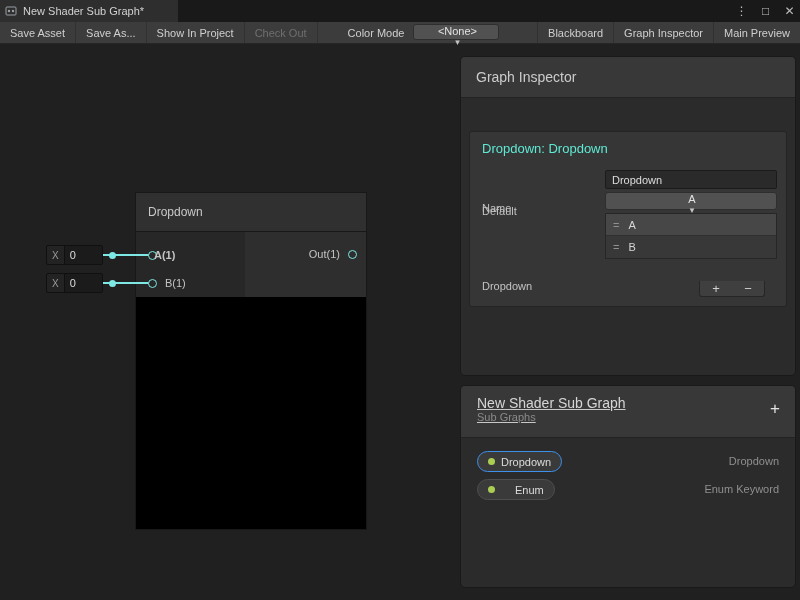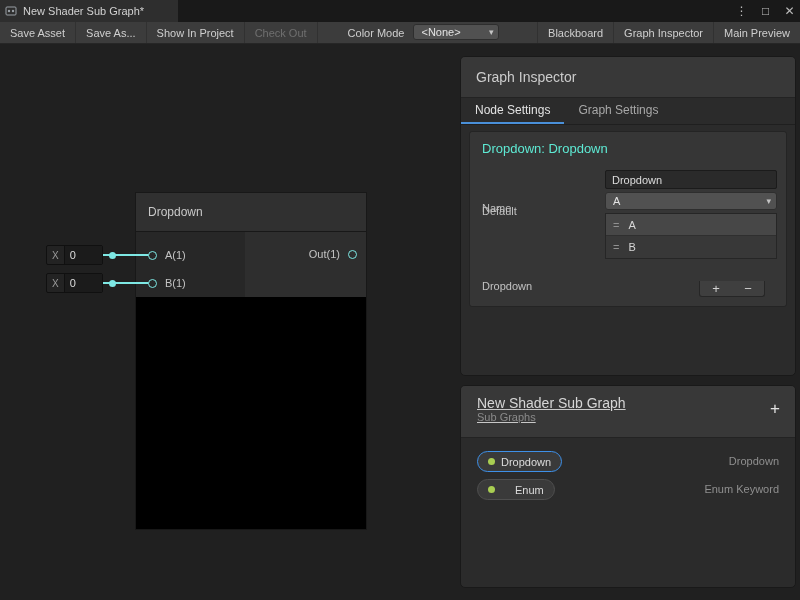--- a/index.html
+++ b/index.html
@@ -15,21 +15,21 @@
   .win-controls span{width:13px;text-align:center;cursor:default;}
 
   
   .toolbar{position:absolute;left:0;top:22px;width:800px;height:22px;background:#3c3c3c;
            border-bottom:1px solid #262626;display:flex;align-items:stretch;box-sizing:border-box;color:#cfcfcf;}
   .tbtn{display:flex;align-items:center;padding:0 10px;border-right:1px solid #313131;cursor:default;white-space:nowrap;}
   .tbtn.disabled{color:#6f6f6f;}
   .cm-label{display:flex;align-items:center;padding:0 9px 0 30px;white-space:nowrap;}
   .dropdown{display:flex;align-items:center;justify-content:space-between;background:#515151;
             border:1px solid #2e2e2e;border-radius:3px;height:16px;margin-top:2px;padding:0 5px 0 7px;
-            width:86px;color:#e2e2e2;box-sizing:border-box;}
+            width:86px;color:#e2e2e2;box-sizing:border-box;flex-direction:column;}
   .dropdown .arrow{font-size:9px;color:#c4c4c4;}
   .right-group{margin-left:auto;display:flex;}
   .right-group .tbtn{border-left:1px solid #313131;border-right:none;}
 
   
   .node-header{position:absolute;left:135px;top:192px;width:232px;height:40px;background:#303030;
                border:1px solid #181818;box-sizing:border-box;display:flex;align-items:center;
                padding-left:12px;font-size:12px;color:#c9c9c9;}
   .node-body{position:absolute;left:135px;top:232px;width:232px;height:65px;background:#2e2e2e;
              border-left:1px solid #181818;border-right:1px solid #181818;box-sizing:border-box;}
@@ -153,31 +153,27 @@
   </div>
 
   <div class="wire" style="left:103px;top:254px;width:50px;"></div>
   <div class="wire" style="left:103px;top:282px;width:50px;"></div>
   <div class="edge-dot" style="left:109px;top:252px;"></div>
   <div class="edge-dot" style="left:109px;top:280px;"></div>
 
   <div class="port" style="left:148px;top:251px;"></div>
   <div class="port" style="left:148px;top:279px;"></div>
   <div class="port out" style="left:348px;top:250px;"></div>
-  <div class="port-label" style="left:165px;top:249px;">A(1)</div>
+  <div class="port-label" style="left:154px;top:249px;font-weight:bold;">A(1)</div>
   <div class="port-label" style="left:165px;top:277px;">B(1)</div>
   <div class="port-label" style="left:280px;top:248px;width:60px;text-align:right;">Out(1)</div>
 
   <div class="panel" id="inspector">
     <div class="panel-header">
       <span>Graph Inspector</span>
-    </div>
-    <div class="tabs">
-      <div class="tab-item active">Node Settings</div>
-      <div class="tab-item">Graph Settings</div>
     </div>
 
     <div class="section">
       <div class="section-title">Dropdown: Dropdown</div>
 
       <div class="flabel" style="left:12px;top:42px;">Name</div>
       <div class="text-field" style="top:38px;">
         <span>Dropdown</span>
       </div>
 

